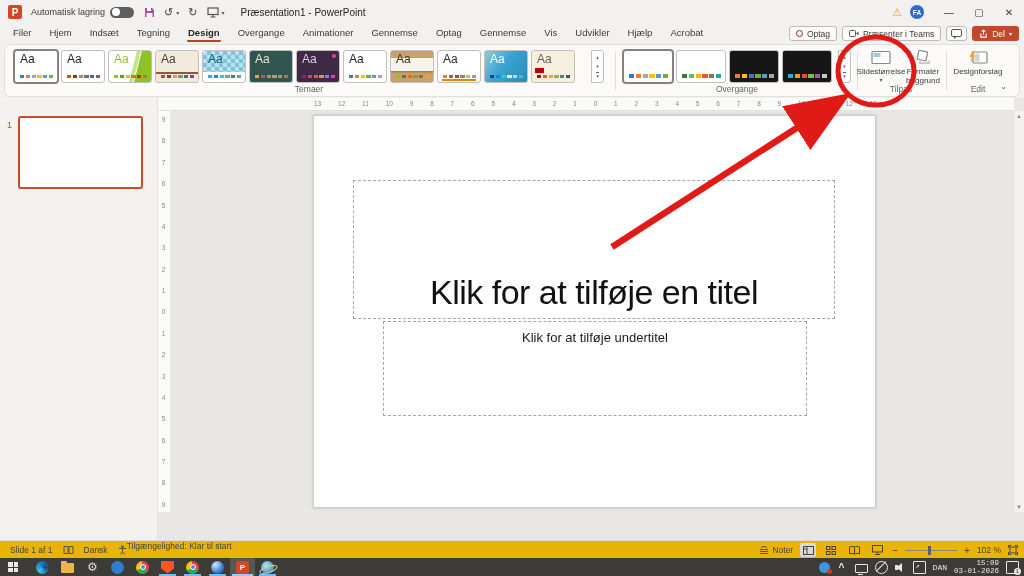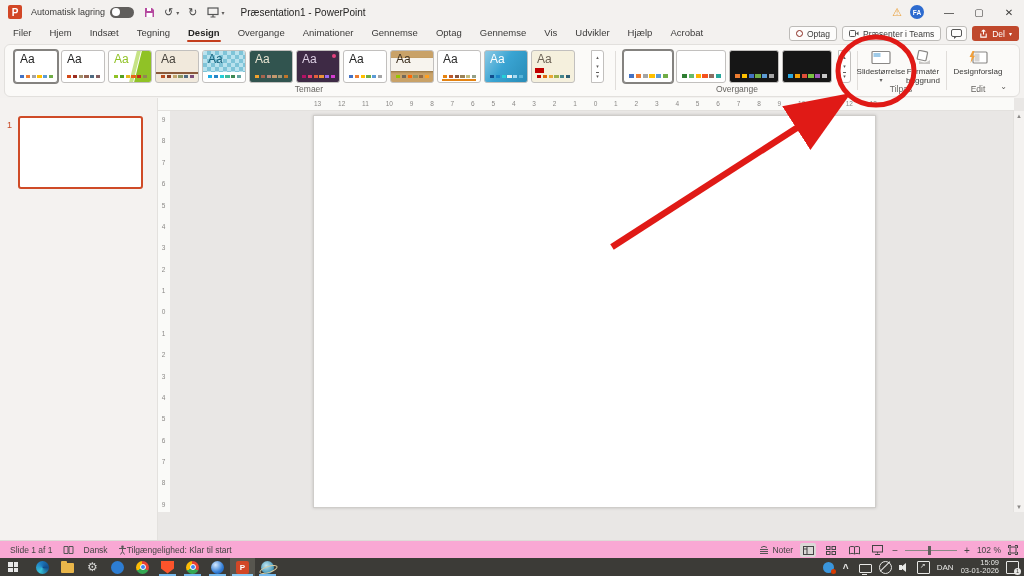--- a/index.html
+++ b/index.html
@@ -82,21 +82,21 @@
   .ph-title .ph-text{font-size:34px;color:#111;letter-spacing:-.5px;padding-bottom:6px;white-space:nowrap;}
   .ph-subtitle{left:69px;top:205px;width:424px;height:95px;align-items:flex-start;}
   .ph-subtitle .ph-text{font-size:13px;color:#1a1a1a;padding-top:8px;}
   .vscroll{position:absolute;right:0;top:111px;width:10px;bottom:64px;background:#f4f2f0;border-left:1px solid #e3e1de;font-size:6px;color:#8a8886;text-align:center;}
 
   
   .notes{position:absolute;left:157px;right:0;top:512px;height:28px;background:#f1efed;border-top:1px solid #dcdad7;}
   .notes-text{position:absolute;left:6px;top:6px;font-size:9px;color:#696765;}
 
   
-  .statusbar{position:absolute;left:0;top:540px;right:0;height:18px;background:#f9a8d4;border-top:1px solid #dedbd8;display:flex;align-items:center;font-size:8.5px;color:#444;}
+  .statusbar{position:absolute;left:0;top:540px;right:0;height:18px;background:#eab308;border-top:1px solid #dedbd8;display:flex;font-size:8.5px;color:#444;}
   .sb-item{display:flex;align-items:center;gap:4px;margin-left:10px;}
   .sb-right{margin-left:auto;display:flex;align-items:center;gap:7px;padding-right:6px;}
   .view-btn{width:16px;height:14px;display:flex;align-items:center;justify-content:center;border-radius:2px;}
   .view-btn.selected{background:#dbd9d6;}
   .zoom-track{width:52px;height:1px;background:#8a8886;position:relative;}
   .zoom-track::before{content:"";position:absolute;left:45%;top:-4px;width:3px;height:9px;background:#605e5c;}
   .zoom-pm{font-size:10px;color:#444;}
 
   
   .taskbar{position:absolute;left:0;top:558px;right:0;height:18px;background:#3c3b37;display:flex;align-items:stretch;}
@@ -115,21 +115,21 @@
   .ic-folder::before{content:"";position:absolute;left:0;top:-2px;width:6px;height:3px;background:#e9b64a;border-radius:1px 1px 0 0;}
   .ic-gear{color:#d8d8d6;font-size:12px;}
   .ic-circle{border-radius:50%;}
   .ic-chrome{border-radius:50%;background:conic-gradient(#ea4335 0 120deg,#34a853 0 240deg,#fbbc05 0 360deg);}
   .ic-chrome::after{content:"";position:absolute;left:3.5px;top:3.5px;width:6px;height:6px;border-radius:50%;background:#4285f4;border:1px solid #fff;box-sizing:border-box;}
   .ic-brave{background:#fb542b;clip-path:polygon(0 0,100% 0,100% 62%,50% 100%,0 62%);}
   .ic-sphere{border-radius:50%;background:radial-gradient(circle at 35% 30%,#d5e9ff,#2f7cd6 60%,#1b4e9b);}
   .ic-ppt{background:#d24726;border-radius:2px;color:#fff;font-size:8px;font-weight:bold;}
   .ic-planet{border-radius:50%;background:radial-gradient(circle at 40% 35%,#bfe6f2,#3f93b5 70%);}
   .ic-planet::after{content:"";position:absolute;left:-2px;top:5px;width:17px;height:5px;border:1px solid #d8cba0;border-radius:50%;transform:rotate(-18deg);}
-  .tray{margin-left:auto;display:flex;align-items:center;gap:7px;padding-right:5px;color:#e8e8e6;}
+  .tray{margin-left:auto;display:flex;align-items:center;gap:7px;padding-right:5px;color:#e8e8e6;font-family:Liberation Mono, monospace;}
   .ti{width:11px;height:11px;position:relative;display:inline-block;}
   .ti-update{background:#3a96dd;border-radius:50%;}
   .ti-update::after{content:"";position:absolute;right:-2px;bottom:-1px;width:5px;height:5px;background:#d83b01;border-radius:50%;}
   .ti-chevron::before{content:"^";position:absolute;left:2px;top:1px;font-size:10px;font-weight:bold;color:#e8e8e6;}
   .ti-monitor{border:1px solid #e8e8e6;border-radius:1px;height:7px;top:1px;}
   .ti-monitor::after{content:"";position:absolute;left:2px;bottom:-3px;width:5px;height:1px;background:#e8e8e6;}
   .ti-network{border:1px solid #e8e8e6;border-radius:50%;}
   .ti-network::after{content:"";position:absolute;left:-2px;top:4.5px;width:14px;height:1px;background:#e8e8e6;transform:rotate(-45deg);}
   .ti-volume::before{content:"";position:absolute;left:0;top:3px;width:3px;height:5px;background:#e8e8e6;}
   .ti-volume::after{content:"";position:absolute;left:2px;top:1px;width:0;height:1px;border-right:5px solid #e8e8e6;border-top:4.5px solid transparent;border-bottom:4.5px solid transparent;}
@@ -512,20 +512,26 @@
       </div>
   </div>
 
   <div class="thumbs">
     <span class="slide-num">1</span>
     <div class="thumb"></div>
   </div>
 
   <div class="editor">
     <div class="slide">
+      <div class="ph ph-title">
+        <div class="ph-text">Klik for at tilføje en titel</div>
+      </div>
+      <div class="ph ph-subtitle">
+        <div class="ph-text">Klik for at tilføje undertitel</div>
+      </div>
     </div>
   </div>
   <div class="vscroll">
       <div style="margin-top:2px;">▲</div>
       <div style="position:absolute;bottom:2px;left:0;right:0;">▼</div>
     </div>
 
 
   <div class="statusbar">
     <span class="sb-item">Slide 1 af 1</span>

